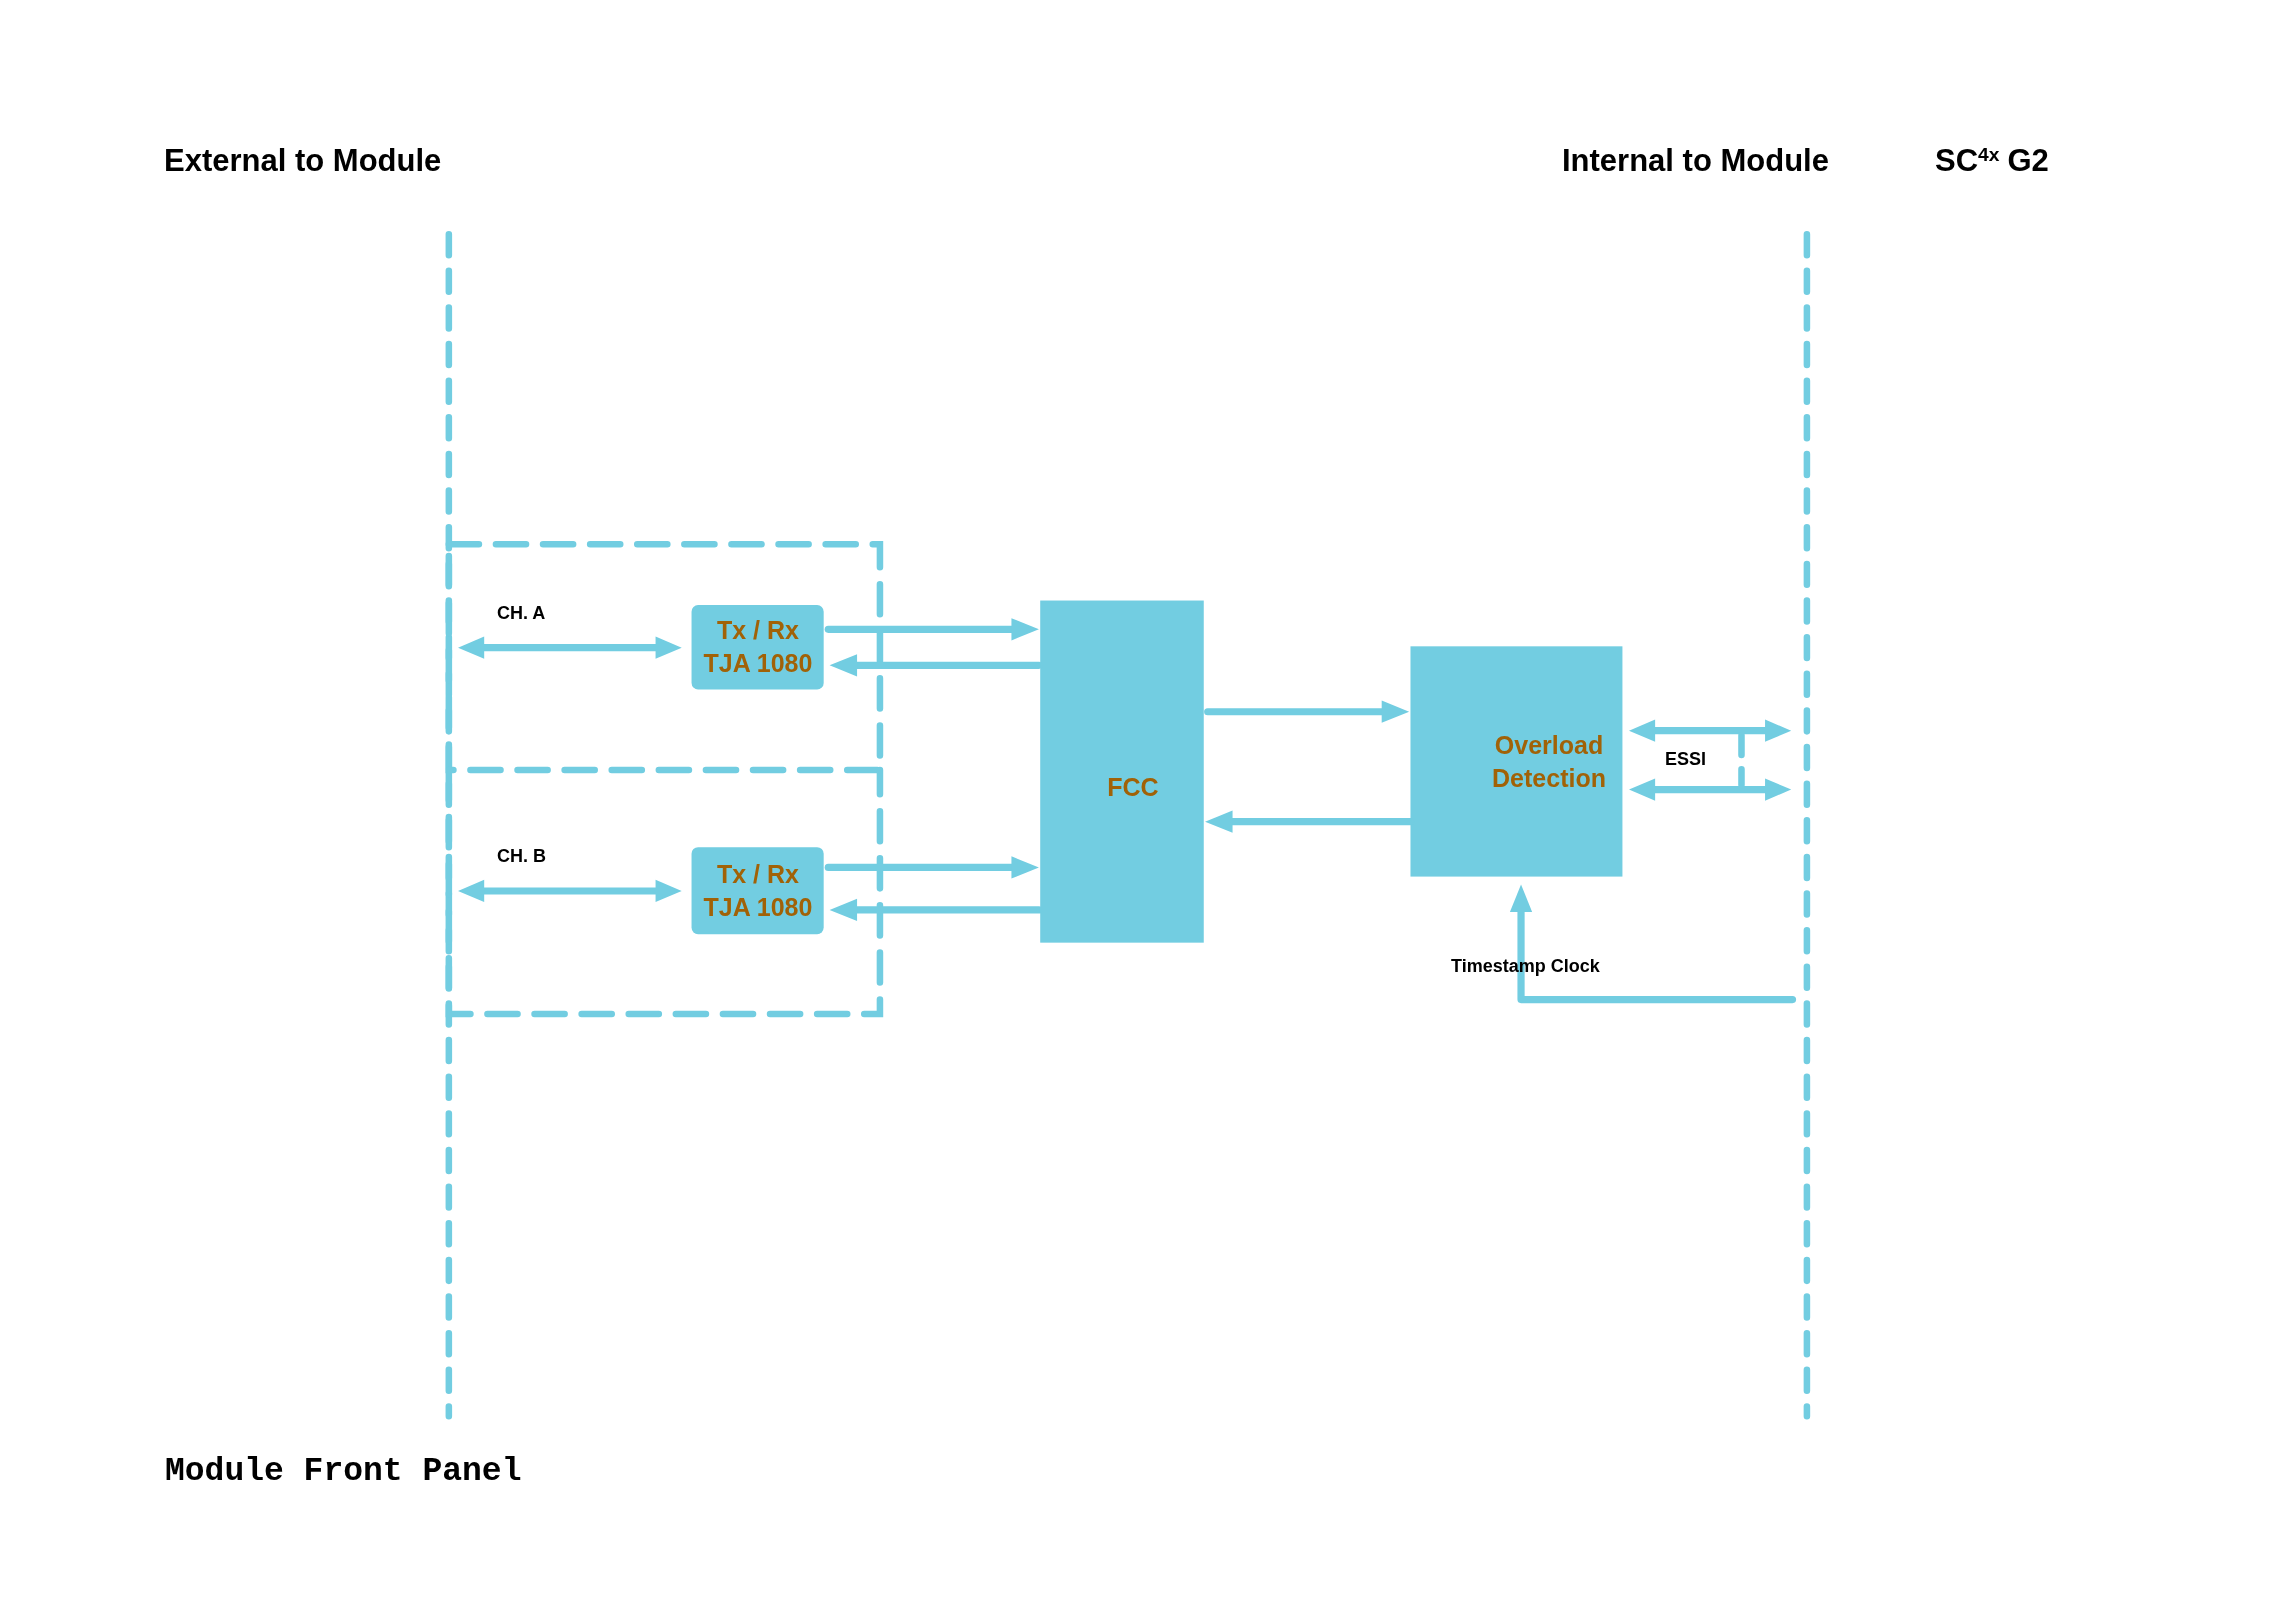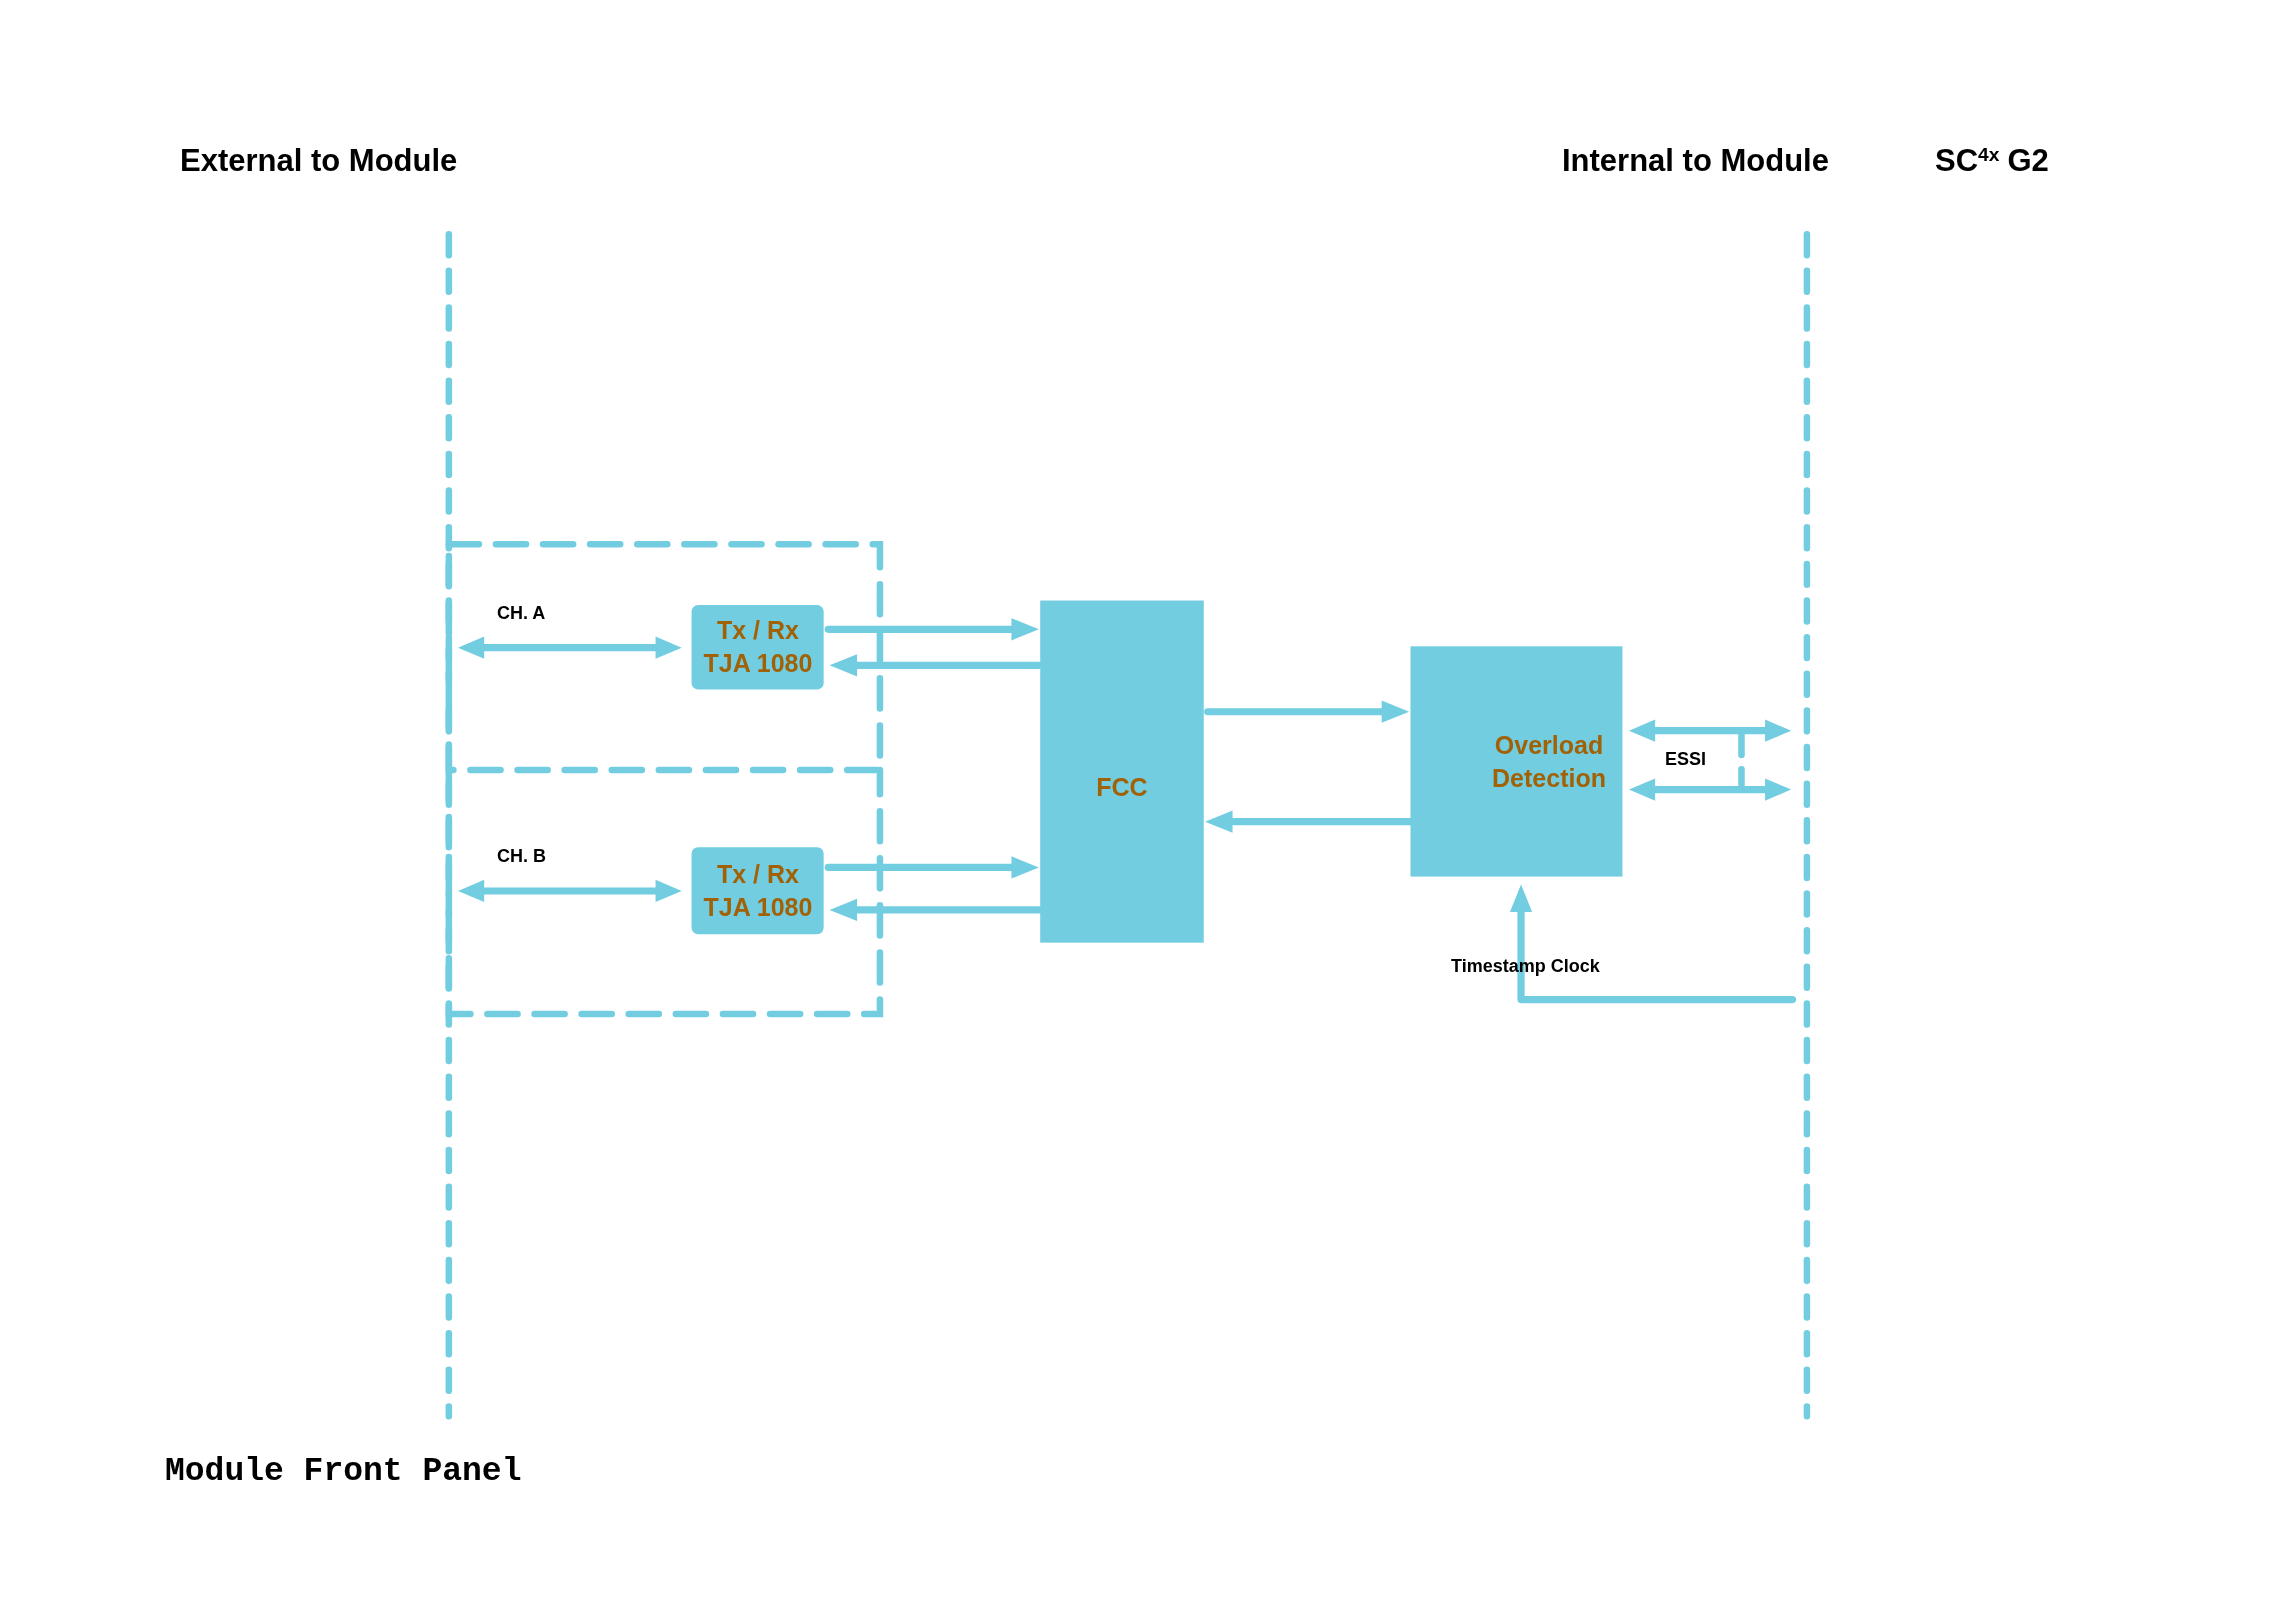--- a/index.html
+++ b/index.html
@@ -131,37 +131,37 @@
     </g>
 
     <path class="stroke" d="M2662,1124 V1200" stroke-width="10" stroke-dasharray="30 22" stroke-linecap="round"></path>
 
     <g>
       <polyline class="stroke" points="2740,1528 2325,1528 2325,1394" stroke-width="11" stroke-linecap="round" stroke-linejoin="round"></polyline>
       <polygon class="fill" points="2325,1352 2308,1394 2342,1394"></polygon>
     </g>
   </svg>
 
-  <div class="lbl header" style="left:180px; top:145px;">External to Module</div>
+  <div class="lbl header" style="left:164px; top:145px;">External to Module</div>
   <div class="lbl header" style="left:1562px; top:145px;">Internal to Module</div>
   <div class="lbl header" style="left:1895px; top:145px;margin-left:40px;"><span>SC</span><span class="sup">4x</span><span class="g2">G2</span></div>
   <div class="lbl footer-header" style="left:165px; top:1455px;">Module Front Panel</div>
 
   <div class="lbl body-lbl" style="left:497px; top:604px;">CH. A</div>
   <div class="lbl body-lbl" style="left:497px; top:847px;">CH. B</div>
 
   <div class="box-lbl" style="left:692px; top:605px; width:132px; height:84px;">
     <span>Tx / Rx</span>
     <span>TJA 1080</span>
   </div>
   <div class="box-lbl" style="left:692px; top:847px; width:132px; height:87px;">
     <span>Tx / Rx</span>
     <span>TJA 1080</span>
   </div>
-  <div class="box-lbl" style="left:1040px; top:601px; width:164px; height:372px;">FCC</div>
+  <div class="box-lbl" style="left:1040px; top:601px; width:164px; height:372px;padding-left:11px;">FCC</div>
   <div class="box-lbl" style="left:1411px; top:647px; width:212px; height:230px;margin-left:32px;">
     <span>Overload</span>
     <span>Detection</span>
   </div>
 
   <div class="lbl body-lbl" style="left:1665px; top:750px;">ESSI</div>
   <div class="lbl body-lbl" style="left:1451px; top:957px;">Timestamp Clock</div>
 
 </div>
 

